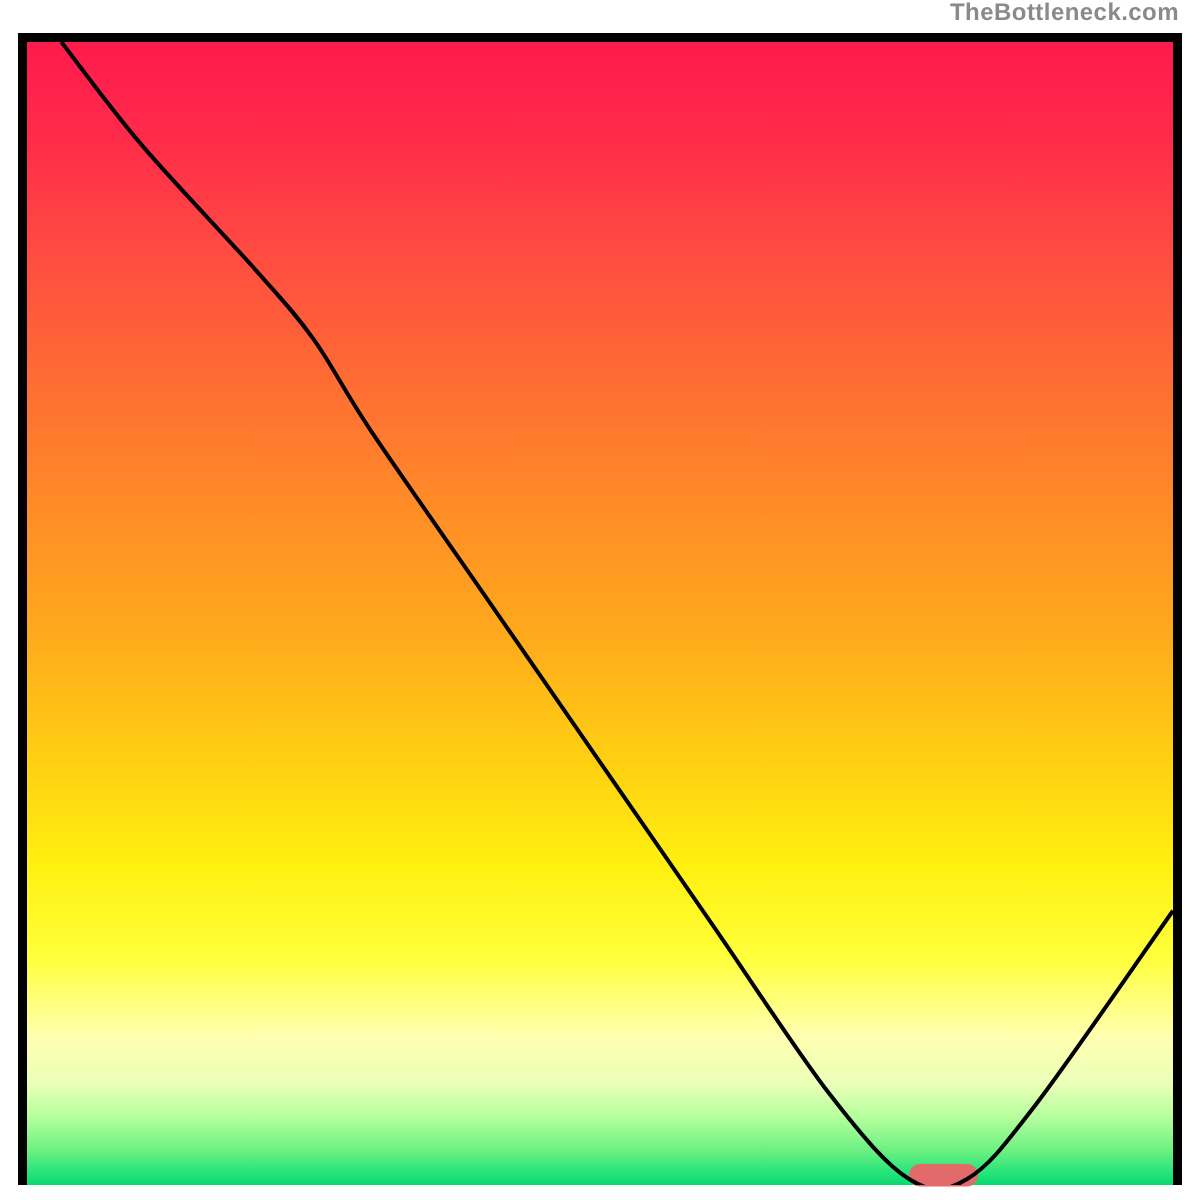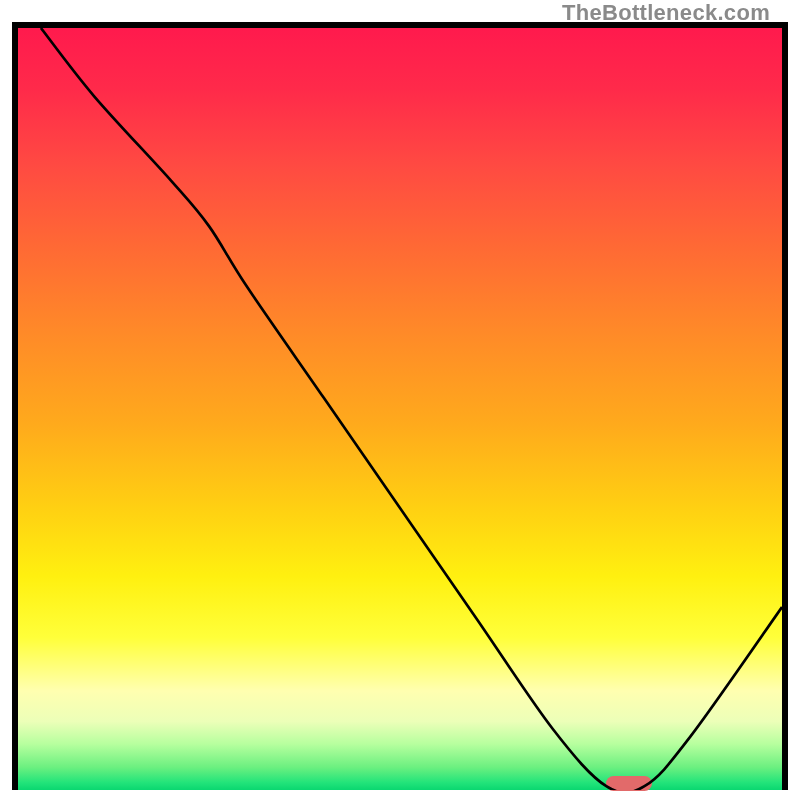--- a/index.html
+++ b/index.html
@@ -17,23 +17,23 @@
     width: 776px;
     height: 768px;
     box-sizing: border-box;
     border: 6px solid #000;
     border-bottom: none;
     overflow: visible;
   }
   .watermark {
     position: absolute;
     top: 0px;
-    right: 30px;
+    right: 14px;
     font-family: Arial, Helvetica, sans-serif;
-    font-size: 22px;
+    font-size: 16px;
     font-weight: bold;
     color: #8a8a8a;
     letter-spacing: 0.3px;
   }
   .gradient {
     position: absolute;
     inset: 0;
     background: linear-gradient(to bottom,
       #ff1a4d 0%,
       #ff2a4a 8%,

